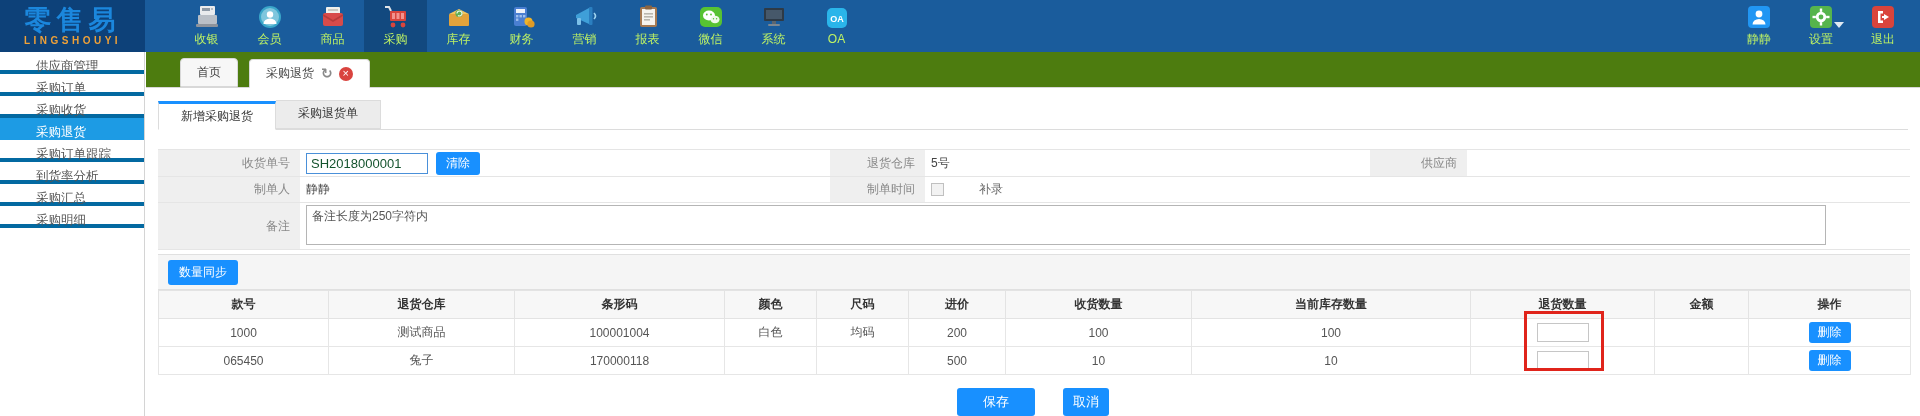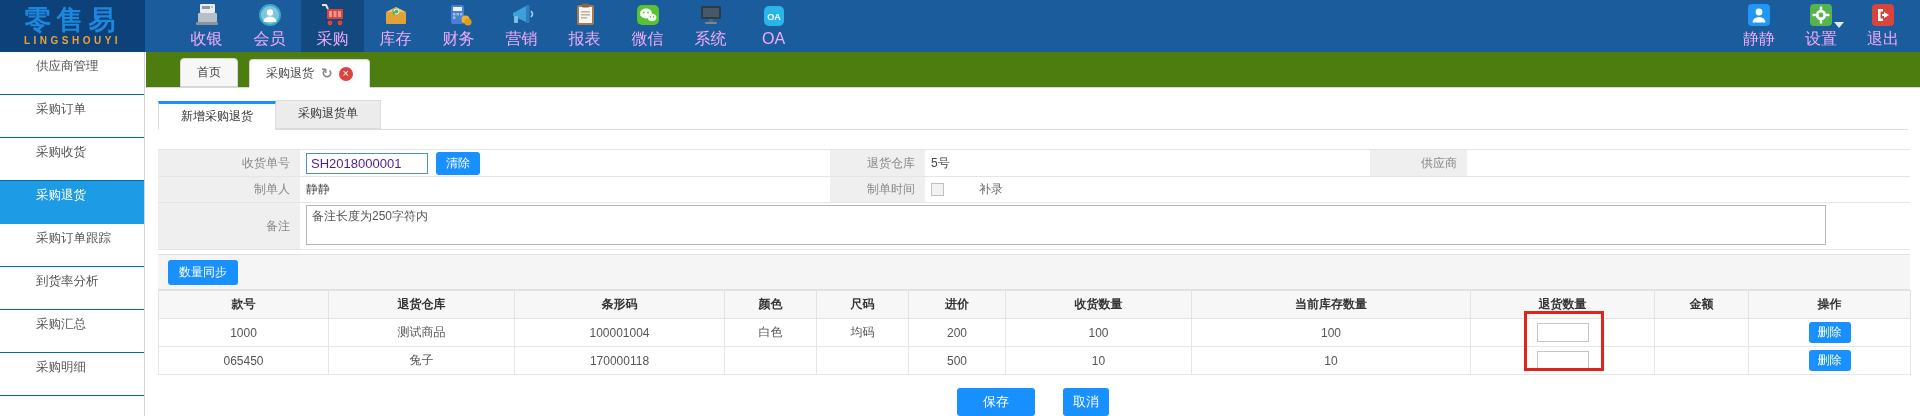--- a/index.html
+++ b/index.html
@@ -8,29 +8,29 @@
   .page { position:relative; width:1920px; height:416px; background:#fff; overflow:hidden; }
 
   
   .topbar { position:absolute; left:0; top:0; width:1920px; height:52px; background:#1a5c9c; display:flex; }
   .logo { width:145px; height:52px; background:#0d4179; display:flex; flex-direction:column; align-items:center; justify-content:center; }
   .logo-title { color:#1b87dd; font-size:27px; font-weight:bold; letter-spacing:5px; line-height:28px; }
   .logo-sub { color:#efa138; font-size:10px; font-weight:bold; letter-spacing:3.5px; margin-top:1px; }
   .nav { display:flex; margin-left:30px; height:52px; }
   .nav-item { width:63px; height:52px; display:flex; flex-direction:column; align-items:center; justify-content:center; cursor:pointer; }
   .nav-item.active { background:#12497f; }
-  .nav-label { color:#f0abfc; font-size:16px; margin-top:2px; white-space:nowrap; }
+  .nav-label { color:#bef264; font-size:12px; margin-top:2px; white-space:nowrap; }
   .nav-ico { width:28px; height:24px; display:flex; align-items:center; justify-content:center; }
   .top-right { position:absolute; right:6px; top:0; height:52px; display:flex; }
   .tr-item { width:62px; height:52px; display:flex; flex-direction:column; align-items:center; justify-content:center; cursor:pointer; position:relative; }
   .caret { position:absolute; right:8px; top:22px; width:0; height:0; border-left:5px solid transparent; border-right:5px solid transparent; border-top:6px solid #dfe9f2; }
 
   
   .sidebar { position:absolute; left:0; top:52px; width:145px; height:364px; background:#fff; border-right:1px solid #d4d4d4; }
-  .side-item { height:43px; line-height:28px; padding-left:36px; font-size:12.5px; color:#555; border-bottom:1px solid #0369a1; cursor:pointer; }
+  .side-item { height:22px; line-height:28px; padding-left:36px; font-size:12.5px; color:#555; border-bottom:4px solid #0369a1; cursor:pointer; }
   .side-item.active { background:#1d9be4; color:#fff; border-bottom-color:#1d9be4; }
 
   
   .content { position:absolute; left:146px; top:52px; width:1774px; height:364px; background:#fff; }
   .tabstrip { height:36px; background:#4d7c0f; border-bottom:1px solid #d8d8d8; display:flex; align-items:flex-end; padding-left:34px; }
   .tab { height:29px; line-height:27px; padding:0 16px; background:#f7f7f7; border:1px solid #d8d8d8; border-radius:4px 4px 0 0; font-size:12px; color:#444; margin-right:11px; cursor:pointer; display:flex; align-items:center; }
   .tab.active { background:#fff; margin-bottom:-1px; border-bottom:1px solid #fff; }
   .refresh-ico { color:#8a8a8a; font-size:14px; font-weight:bold; margin-left:7px; cursor:pointer; }
   .close-ico { width:14px; height:14px; background:#d9443f; border-radius:50%; color:#fff; font-size:11px; line-height:13px; text-align:center; margin-left:6px; cursor:pointer; }
 
@@ -40,21 +40,21 @@
   .subtab.active { background:#fff; border-top:3px solid #1890ff; margin-bottom:-1px; border-bottom:1px solid #fff; }
 
   
   .form { margin:19px 10px 0 12px; border-top:1px solid #e5e5e5; font-size:12px; }
   .frow { display:flex; border-bottom:1px solid #e5e5e5; }
   .fl { background:#efefef; color:#888; text-align:right; padding-right:10px; display:flex; align-items:center; justify-content:flex-end; }
   .fv { display:flex; align-items:center; color:#444; padding-left:6px; }
   .r1 { height:27px; } .r2 { height:26px; } .r3 { height:47px; }
   .w-l1 { width:142px; } .w-v1 { width:530px; } .w-l2 { width:95px;text-align:center; } .w-v2 { width:445px; } .w-l3 { width:97px; } .w-v3 { flex:1; }
   .w-v2b { flex:1; }
-  .receipt-input { width:122px; height:21px; border:1px solid #4a90d9; font-size:13px; color:#4c1d95; padding:0 4px; font-family:inherit; }
+  .receipt-input { width:122px; height:21px; border:1px solid #4a90d9; font-size:13px; color:#14532d; padding:0 4px; font-family:inherit; }
   .btn { background:#1890ff; color:#fff; border:none; border-radius:3px; font-size:12px; padding:4px 11px; cursor:pointer; font-family:inherit; }
   .clear-btn { margin-left:8px; padding:3px 10px; }
   .checkbox { width:13px; height:13px; border:1px solid #c0c0c0; background:#f2f2f2; display:inline-block; margin-right:5px; cursor:pointer; }
   .chk-label { color:#666;margin-left:30px; }
   .remark-ta { width:1520px; height:40px; border:1px solid #b5b5b5; font-size:12px; color:#555; padding:2px 5px; resize:none; font-family:inherit; margin-top:2px; align-self:flex-start; }
 
   
   .toolband { margin:4px 10px 0 12px; height:36px; background:#f5f5f5; border:1px solid #e0e0e0; border-left:none; border-right:none; display:flex; align-items:center; padding-left:10px; }
 
   
@@ -100,20 +100,31 @@
       <div class="nav-item">
         <span class="nav-ico">
           <svg width="24" height="24" viewBox="0 0 24 24">
               <circle cx="12" cy="12" r="11" fill="#3aa6c9"></circle>
               <circle cx="12" cy="12" r="9" fill="#7fc6dd"></circle>
               <circle cx="12" cy="9.5" r="3.2" fill="#fff"></circle>
               <path d="M5.5 19a6.5 5.5 0 0 1 13 0z" fill="#fff"></path>
             </svg>
         </span>
         <span class="nav-label">会员</span>
+      </div>
+      <div class="nav-item">
+        <span class="nav-ico">
+          <svg width="26" height="24" viewBox="0 0 26 24">
+              <rect x="6" y="2" width="14" height="9" rx="1" fill="#f0f0ec"></rect>
+              <rect x="8" y="4" width="10" height="2" fill="#c9c9c2"></rect>
+              <rect x="3" y="8" width="20" height="13" rx="2" fill="#d84b4a"></rect>
+              <path d="M3 10 L13 16 L23 10" stroke="#b83c3b" stroke-width="1.6" fill="none"></path>
+            </svg>
+        </span>
+        <span class="nav-label">商品</span>
       </div>
       <div class="nav-item active">
         <span class="nav-ico">
           <svg width="28" height="24" viewBox="0 0 28 24">
               <path d="M3 2 L7 2 L9 6" stroke="#e0e4e8" stroke-width="2" fill="none"></path>
               <rect x="8" y="6" width="16" height="10" rx="1" fill="#d9453c"></rect>
               <rect x="10" y="8" width="3" height="6" fill="#f2938d"></rect>
               <rect x="14.5" y="8" width="3" height="6" fill="#f2938d"></rect>
               <rect x="19" y="8" width="3" height="6" fill="#f2938d"></rect>
               <circle cx="11" cy="20" r="2.4" fill="#d9453c"></circle>

